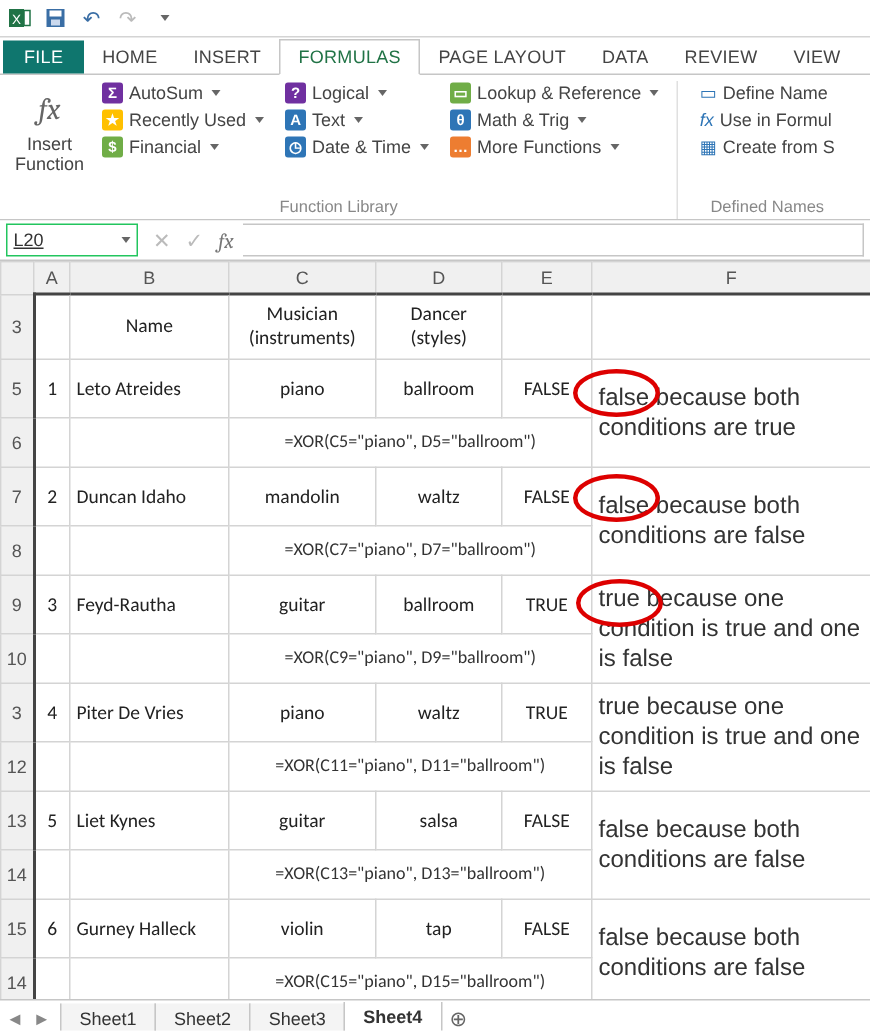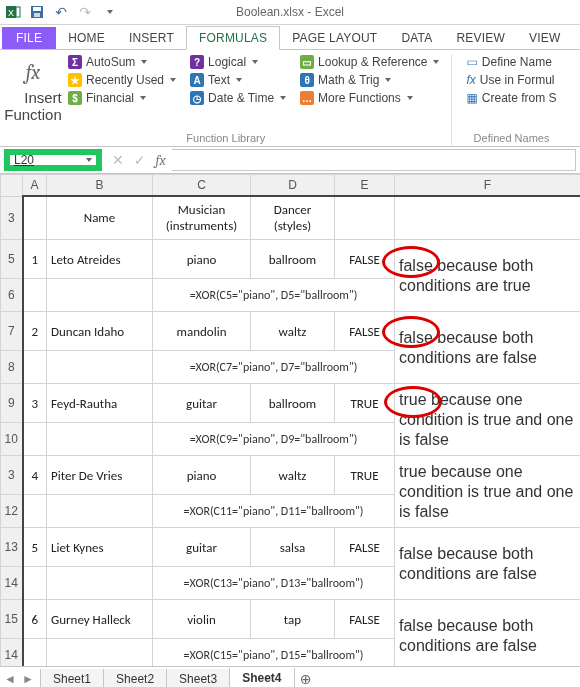--- a/index.html
+++ b/index.html
@@ -42,21 +42,21 @@
 }
 .tab {
   padding: 4px 12px 4px 12px;
   font-size: 12px;
   color: #444;
   cursor: pointer;
   text-transform: uppercase;
   letter-spacing: 0.2px;
 }
 .tab.file {
-  background: #8b5cf6;
+  background: #0f766e;
   color: #fff;
   padding: 4px 14px;
 }
 .tab.active {
   border: 1px solid #c6c6c6;
   border-bottom: 1px solid #fff;
   margin-bottom: -1px;
   color: #217346;
   background: #fff;
 }
@@ -90,21 +90,21 @@
 }
 .big-btn .bi-icon {
   width: 32px; height: 32px;
   display: flex; align-items: center; justify-content: center;
   font-style: italic;
   font-family: "Cambria", serif;
   font-size: 20px;
   color: #666;
 }
 .big-btn .bi-label {
-  font-size: 15px; text-align: right; color: #444; line-height: 1.1;
+  font-size: 12px; text-align: center; color: #444; line-height: 1.1;
 }
 .stack {
   display: flex; flex-direction: column; gap: 2px; justify-content: flex-start;
 }
 .small-btn {
   display: flex; align-items: center; gap: 4px;
   padding: 1px 4px;
   font-size: 12px;
   color: #444;
   white-space: nowrap;
@@ -145,21 +145,21 @@
 }
 .fxbar {
   height: 26px;
   display: flex;
   align-items: stretch;
   border-bottom: 1px solid #c6c6c6;
   background: #fff;
 }
 .namebox {
   width: 78px;
-  border: 6px solid #22c55e;
+  border: 1px solid #22c55e;
   margin: 2px 4px;
   padding: 2px 4px;
   display: flex; align-items: center; justify-content: space-between;
   font-size: 12px;
   text-decoration: underline;
 }
 .fxbtns {
   display: flex; align-items: center; gap: 10px;
   padding: 0 6px;
   color: #bbb;
@@ -295,21 +295,20 @@
           <rect x="3" y="2" width="8" height="4" fill="#fff"></rect>
           <rect x="4" y="8" width="6" height="4" fill="#cbd9ee"></rect>
         </svg>
     </div>
     <div class="qat-btn" style="color:#3a6ea5;font-size:14px;">↶</div>
     <div class="qat-btn" style="color:#bbb;font-size:14px;">↷</div>
     <div class="qat-btn">
         <span class="dd"></span>
       </div>
   </div>
-  <div class="title">Boolean.xlsx - Excel</div>
 </div>
 
 <div class="tabstrip">
   <div class="tab file">FILE</div>
   <div class="tab">HOME</div>
   <div class="tab">INSERT</div>
   <div class="tab active">FORMULAS</div>
   <div class="tab">PAGE LAYOUT</div>
   <div class="tab">DATA</div>
   <div class="tab">REVIEW</div>

